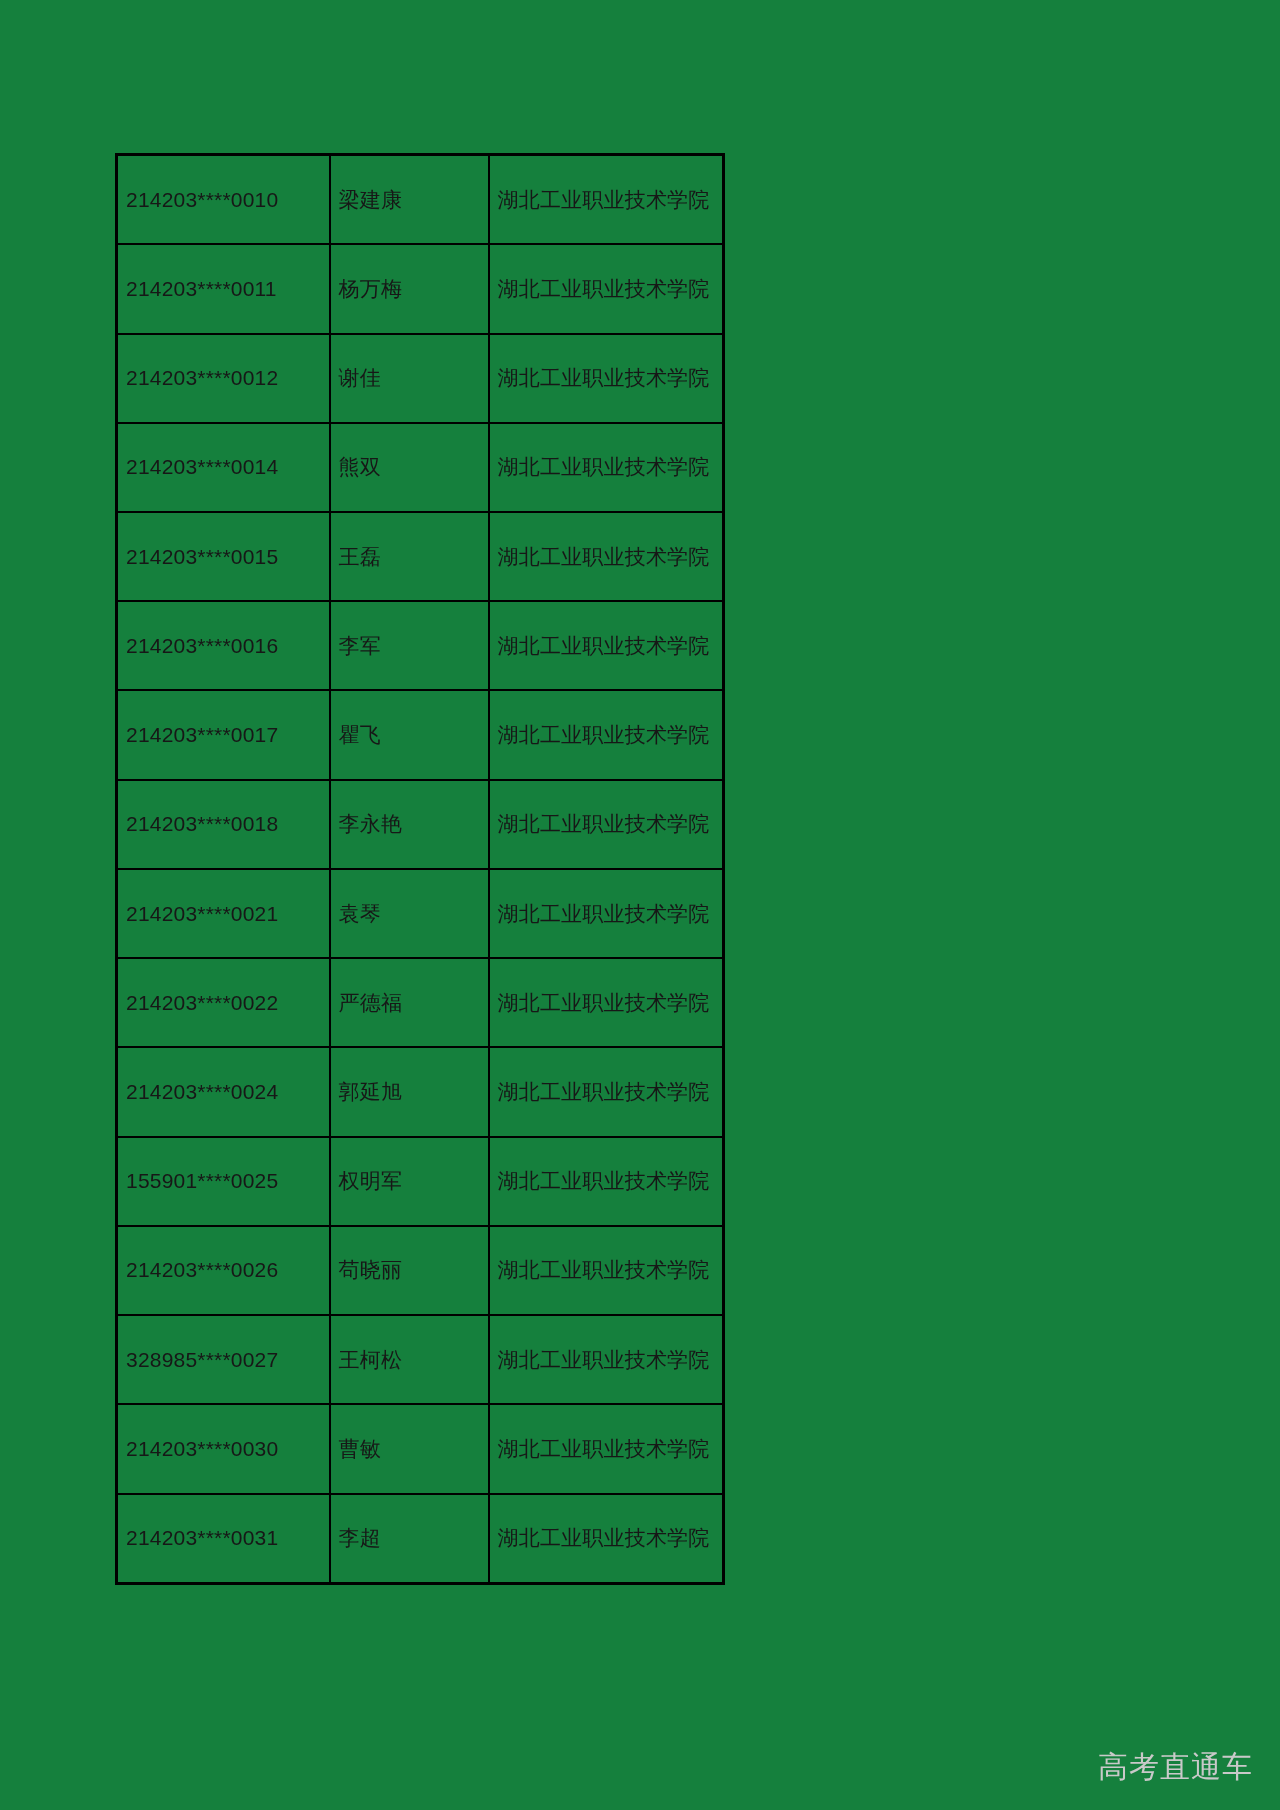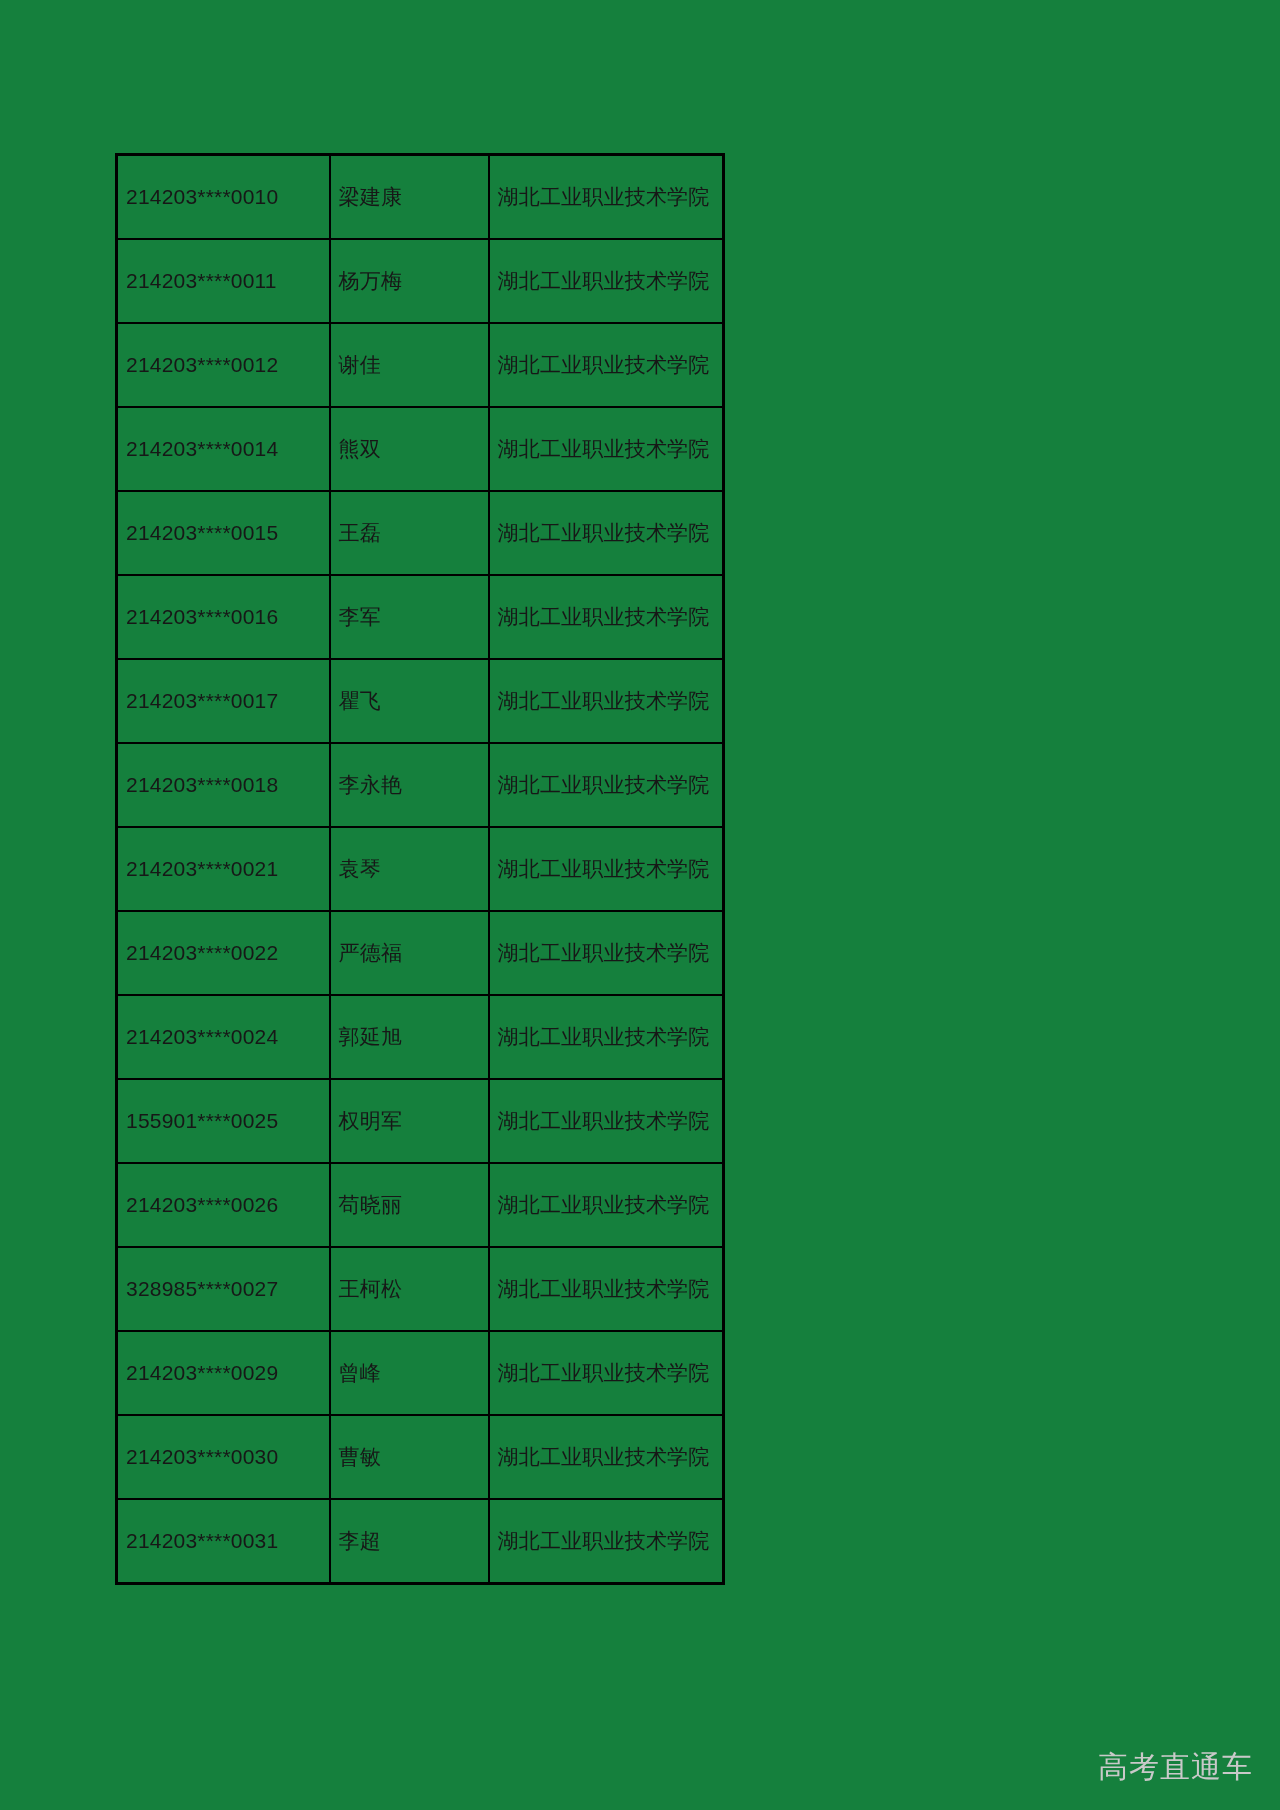--- a/index.html
+++ b/index.html
@@ -125,25 +125,20 @@
           <td>214203****0026</td>
           <td>苟晓丽</td>
           <td>湖北工业职业技术学院</td>
         </tr>
         <tr>
           <td>328985****0027</td>
           <td>王柯松</td>
           <td>湖北工业职业技术学院</td>
         </tr>
         <tr>
-          <td>214203****0029</td>
-          <td>曾峰</td>
-          <td>湖北工业职业技术学院</td>
-        </tr>
-        <tr>
           <td>214203****0030</td>
           <td>曹敏</td>
           <td>湖北工业职业技术学院</td>
         </tr>
         <tr>
           <td>214203****0031</td>
           <td>李超</td>
           <td>湖北工业职业技术学院</td>
         </tr>
       </tbody>

